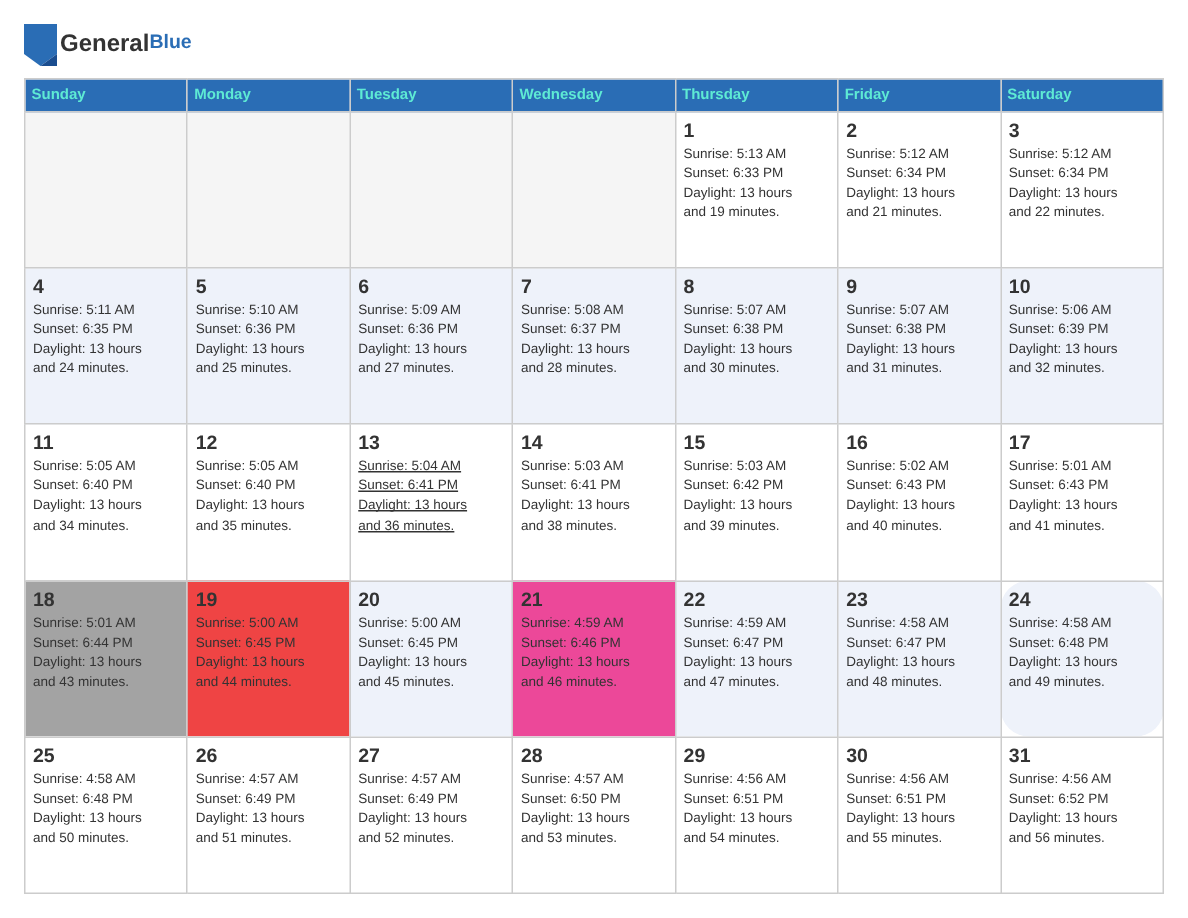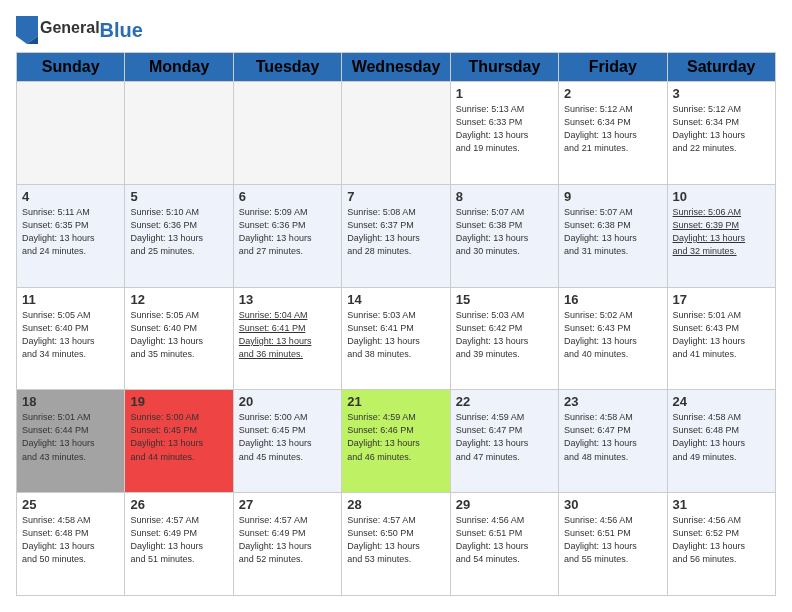--- a/index.html
+++ b/index.html
@@ -31,21 +31,21 @@
       display: flex;
       flex-direction: row;
       line-height: 1.1;
     }
     .logo-general {
       font-size: 16px;
       font-weight: bold;
       color: #333;
     }
     .logo-blue {
-      font-size: 20px;
+      font-size: 13px;
       font-weight: bold;
       color: #2a6db5;
     }
     .logo-icon {
       width: 22px;
       height: 28px;
       margin-right: 2px;
     }
     .title-block {
       text-align: right;
@@ -62,25 +62,25 @@
     }
     .calendar {
       flex: 1;
       border: 1px solid #ccc;
       border-collapse: collapse;
       width: 100%;
       table-layout: fixed;
     }
     .calendar th {
       background: #2a6db5;
-      color: #000000;
-      font-size: 16px;
+      color: #5eead4;
+      font-size: 10px;
       font-weight: bold;
       padding: 5px 4px;
-      text-align: center;
+      text-align: left;
       border: 1px solid #ccc;
     }
     .calendar td {
       vertical-align: top;
       padding: 4px 5px;
       border: 1px solid #ccc;
       font-size: 9.5px;
       color: #333;
       background: #fff;
       height: 82px;
@@ -202,21 +202,21 @@
           </td>
           <td style="background: rgb(238, 242, 250);">
             <span class="day-num">9</span>
             <div class="day-info" style="white-space: pre-line;">Sunrise: 5:07 AM
 Sunset: 6:38 PM
 Daylight: 13 hours
 and 31 minutes.</div>
           </td>
           <td style="background: rgb(238, 242, 250);">
             <span class="day-num">10</span>
-            <div class="day-info" style="white-space: pre-line; text-decoration: underline;">Sunrise: 5:06 AM
+            <div class="day-info" style="white-space: pre-line;">Sunrise: 5:06 AM
 Sunset: 6:39 PM
 Daylight: 13 hours
 and 32 minutes.</div>
           </td>
         </tr>
         <tr>
           <td>
             <span class="day-num">11</span>
             <div class="day-info" style="white-space: pre-line;">Sunrise: 5:05 AM
 Sunset: 6:40 PM
@@ -281,42 +281,42 @@
 Daylight: 13 hours
 and 44 minutes.</div>
           </td>
           <td style="background: rgb(238, 242, 250);">
             <span class="day-num">20</span>
             <div class="day-info" style="white-space: pre-line;">Sunrise: 5:00 AM
 Sunset: 6:45 PM
 Daylight: 13 hours
 and 45 minutes.</div>
           </td>
-          <td style="background: #bef264;">
+          <td style="background: #ec4899;">
             <span class="day-num">21</span>
             <div class="day-info" style="white-space: pre-line;">Sunrise: 4:59 AM
 Sunset: 6:46 PM
 Daylight: 13 hours
 and 46 minutes.</div>
           </td>
           <td style="background: rgb(238, 242, 250);">
             <span class="day-num">22</span>
             <div class="day-info" style="white-space: pre-line;">Sunrise: 4:59 AM
 Sunset: 6:47 PM
 Daylight: 13 hours
 and 47 minutes.</div>
           </td>
           <td style="background: rgb(238, 242, 250);">
             <span class="day-num">23</span>
             <div class="day-info" style="white-space: pre-line;">Sunrise: 4:58 AM
 Sunset: 6:47 PM
 Daylight: 13 hours
 and 48 minutes.</div>
           </td>
-          <td style="background: rgb(238, 242, 250);">
+          <td style="background: rgb(238, 242, 250); border-radius: 19px;">
             <span class="day-num">24</span>
             <div class="day-info" style="white-space: pre-line;">Sunrise: 4:58 AM
 Sunset: 6:48 PM
 Daylight: 13 hours
 and 49 minutes.</div>
           </td>
         </tr>
         <tr>
           <td>
             <span class="day-num">25</span>

